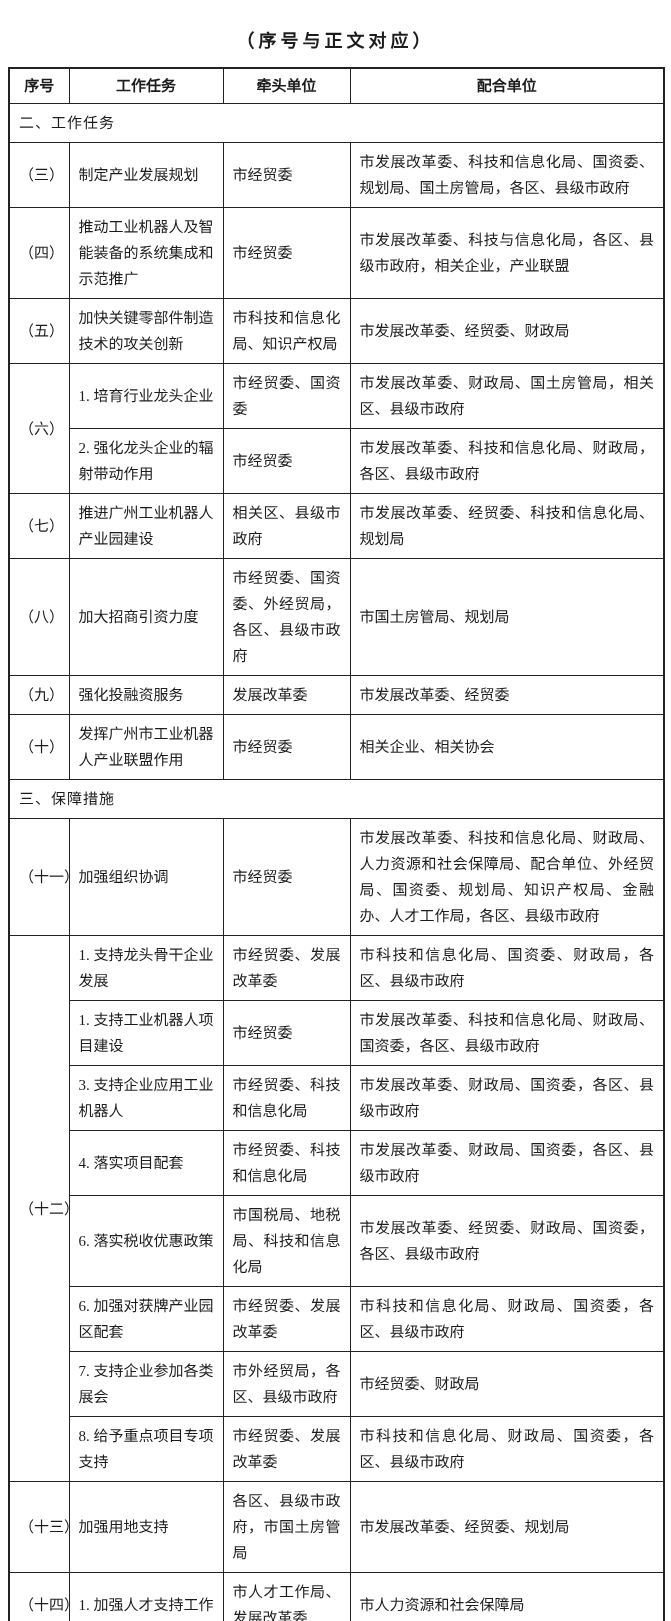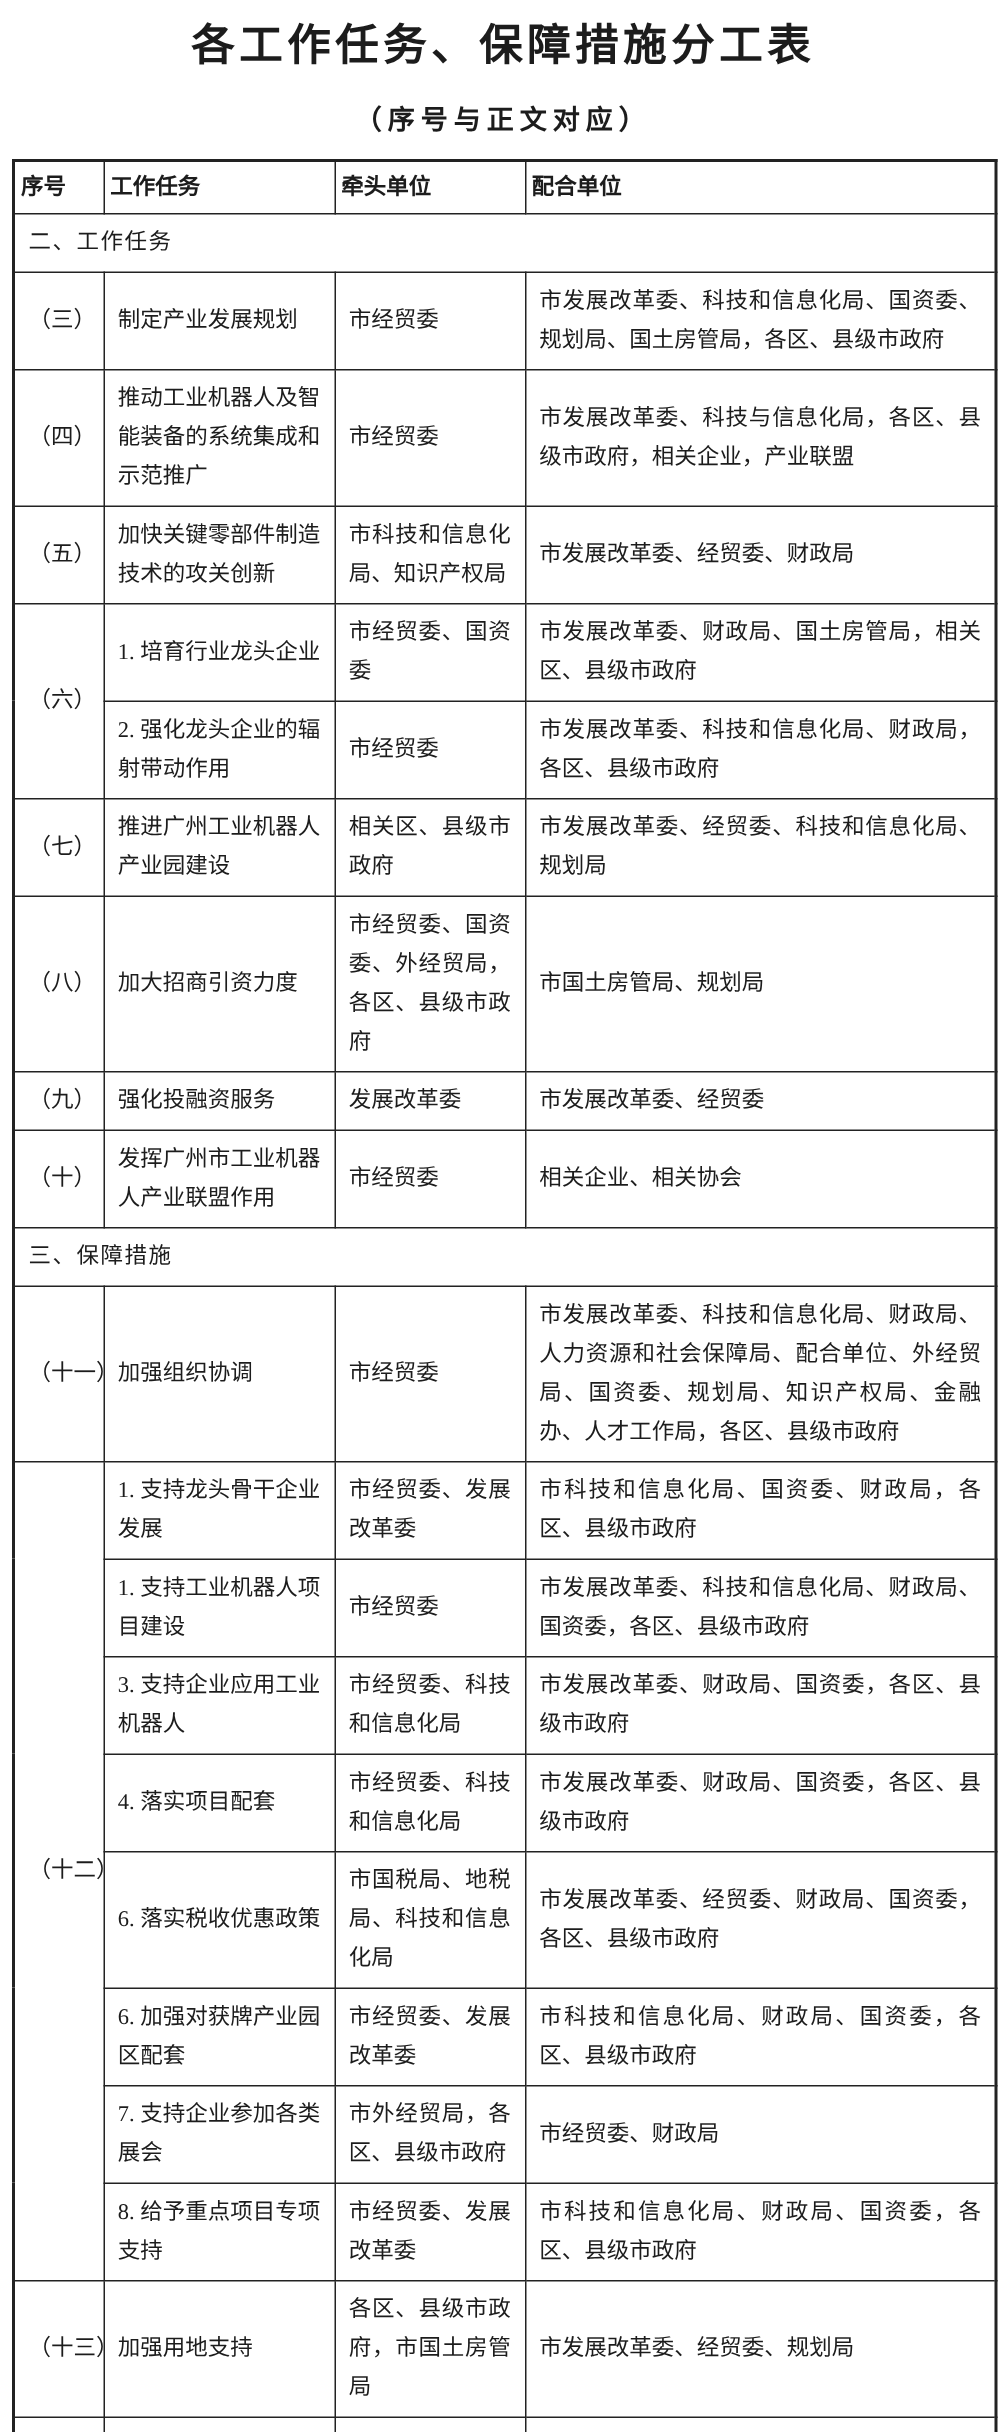--- a/index.html
+++ b/index.html
@@ -47,21 +47,21 @@
     border: 1px solid #222222;
     vertical-align: middle;
     font-size: 15px;
     line-height: 26px;
     padding: 6px 9px;
     word-break: break-all;
   }
   table.assign th {
     font-family: "Liberation Sans", "DejaVu Sans", sans-serif;
     font-weight: 700;
-    text-align: left;
+    text-align: center;
     padding: 5px 4px;
     line-height: 24px;
   }
   td.section-cell {
     text-align: left;
     padding: 4px 6px;
     letter-spacing: 1px;
   }
   td.num-cell {
     text-align: center;
@@ -71,21 +71,20 @@
   td.task-cell, td.lead-unit-cell, td.support-unit-cell {
     text-align: justify;
     text-justify: inter-character;
   }
 </style>
 </head>
 <body>
 
 <div class="page">
 
-  <h1 class="doc-title">各工作任务、保障措施分工表</h1>
 
   <div class="doc-subtitle">（序号与正文对应）</div>
 
   <table class="assign">
     <colgroup>
       <col class="c-no">
       <col class="c-task">
       <col class="c-lead">
       <col class="c-support">
     </colgroup>

